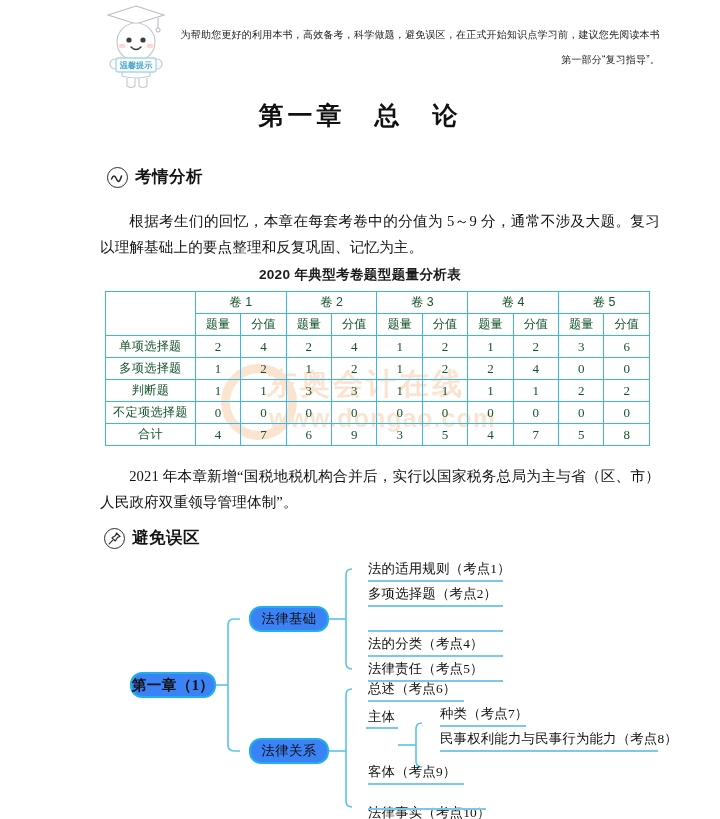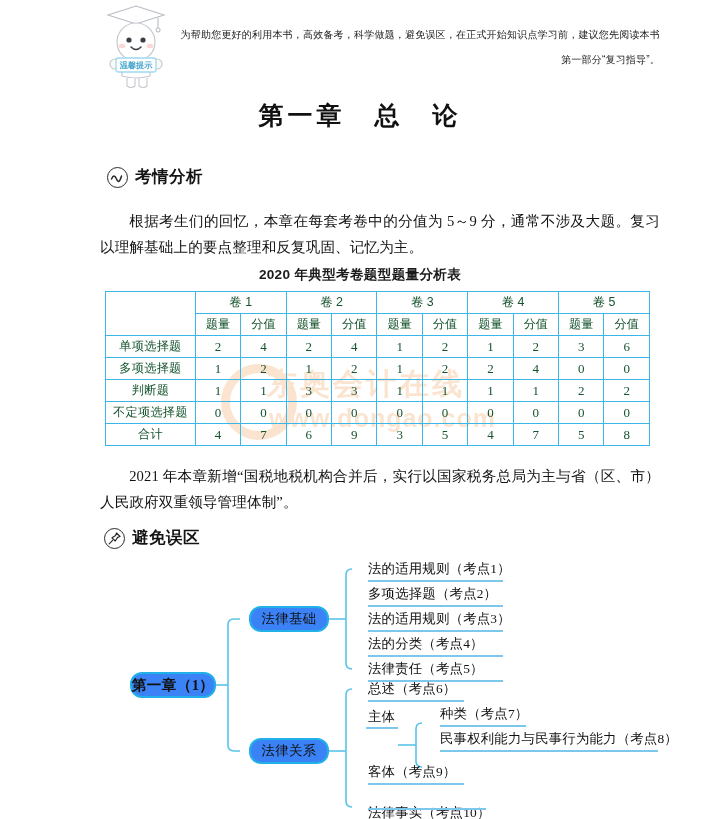--- a/index.html
+++ b/index.html
@@ -354,21 +354,20 @@
   <div class="node-box node-root" style="left:130px; top:117px; width:86px; height:26px;">第一章（1）</div>
 
   <div class="node-box" style="left:249px; top:51px; width:80px; height:26px;">法律基础</div>
 
   <div class="leaf" style="left:368px; top:5px;">法的适用规则（考点1）</div>
   <div class="leaf-ul" style="left:368px; top:25px; width:135px;"></div>
 
   <div class="leaf" style="left:368px; top:30px;">多项选择题（考点2）</div>
   <div class="leaf-ul" style="left:368px; top:50px; width:135px;"></div>
 
-  <div class="leaf" style="left:368px; top:55px;">法的适用规则（考点3）</div>
   <div class="leaf-ul" style="left:368px; top:75px; width:135px;"></div>
 
   <div class="leaf" style="left:368px; top:80px;">法的分类（考点4）</div>
   <div class="leaf-ul" style="left:368px; top:100px; width:135px;"></div>
 
   <div class="leaf" style="left:368px; top:105px;">法律责任（考点5）</div>
   <div class="leaf-ul" style="left:368px; top:125px; width:135px;"></div>
 
   <div class="node-box" style="left:249px; top:183px; width:80px; height:26px;">法律关系</div>
 

